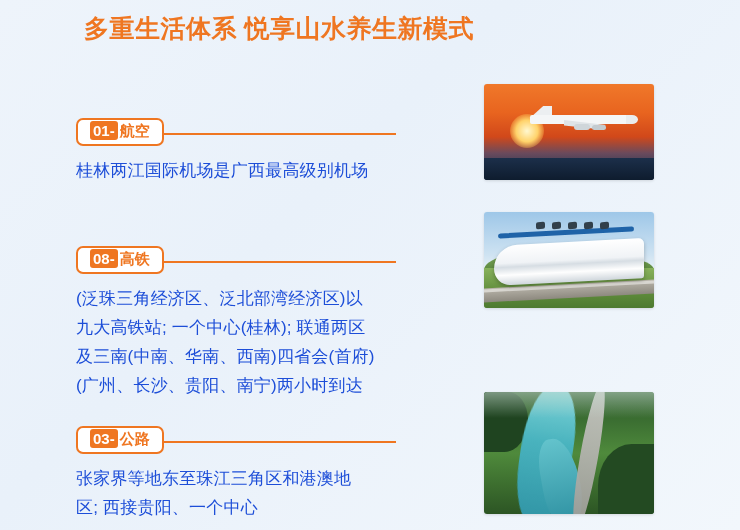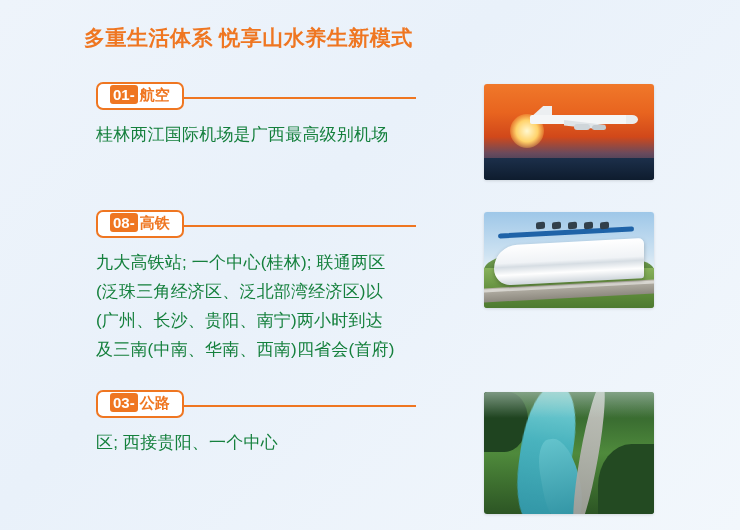--- a/index.html
+++ b/index.html
@@ -17,31 +17,32 @@
   .page {
     position: relative;
     width: 740px;
     height: 530px;
     box-sizing: border-box;
     padding: 0;
   }
   .headline {
     position: absolute;
     left: 84px;
-    top: 24px;
-    font-size: 21px;
+    top: 12px;
+    font-size: 25px;
     font-weight: bold;
     color: #ef7621;
     letter-spacing: 0.5px;
     white-space: nowrap;
   }
   .section {
     position: absolute;
-    left: 96px;
+    left: 76px;
     width: 600px;
+    margin-top: 36px;
   }
   .sec1 { top: 82px; }
   .sec2 { top: 210px; }
   .sec3 { top: 390px; }
 
   .badge {
     display: inline-block;
     border: 2px solid #ef7621;
     border-radius: 7px;
     background: #ffffff;
@@ -68,21 +69,21 @@
     left: 0;
     top: 15px;
     width: 320px;
     height: 2px;
     background: #ef7621;
     z-index: 1;
   }
   .body-text {
     margin-top: 10px;
     font-size: 17px;
-    color: #15803d;
+    color: #1d4ed8;
     line-height: 1.72;
     width: 392px;
     letter-spacing: 0.2px;
   }
   .body-text div { white-space: nowrap; }
 
   .photo {
     position: absolute;
     width: 170px;
     height: 96px;
@@ -209,24 +210,24 @@
       <div class="p1-eng2"></div>
     </div>
   </div>
 
   <div class="section sec2">
     <div class="badge-wrap">
       <div class="badge-line"></div>
       <span class="badge"><span class="num">08-</span><span>高铁</span></span>
     </div>
     <div class="body-text">
+      <div>(泛珠三角经济区、泛北部湾经济区)以</div>
       <div>九大高铁站; 一个中心(桂林); 联通两区</div>
-      <div>(泛珠三角经济区、泛北部湾经济区)以</div>
+      <div>及三南(中南、华南、西南)四省会(首府)</div>
       <div>(广州、长沙、贵阳、南宁)两小时到达</div>
-      <div>及三南(中南、华南、西南)四省会(首府)</div>
     </div>
   </div>
 
   <div class="photo photo2">
     <div class="p2-sky"></div>
     <div class="p2-hills"></div>
     <div class="p2-field"></div>
     <div class="p2-track"></div>
     <div class="p2-rail"></div>
     <div class="p2-train"></div>
@@ -237,20 +238,21 @@
     <div class="p2-win" style="left:100px;"></div>
     <div class="p2-win" style="left:116px;"></div>
   </div>
 
   <div class="section sec3">
     <div class="badge-wrap">
       <div class="badge-line"></div>
       <span class="badge"><span class="num">03-</span><span>公路</span></span>
     </div>
     <div class="body-text">
+      <div>张家界等地东至珠江三角区和港澳地</div>
       <div>区; 西接贵阳、一个中心</div>
     </div>
   </div>
 
   <div class="photo photo3">
     <div class="p3-bg"></div>
     <div class="p3-dark1"></div>
     <div class="p3-river"></div>
     <div class="p3-river2"></div>
     <div class="p3-road"></div>

